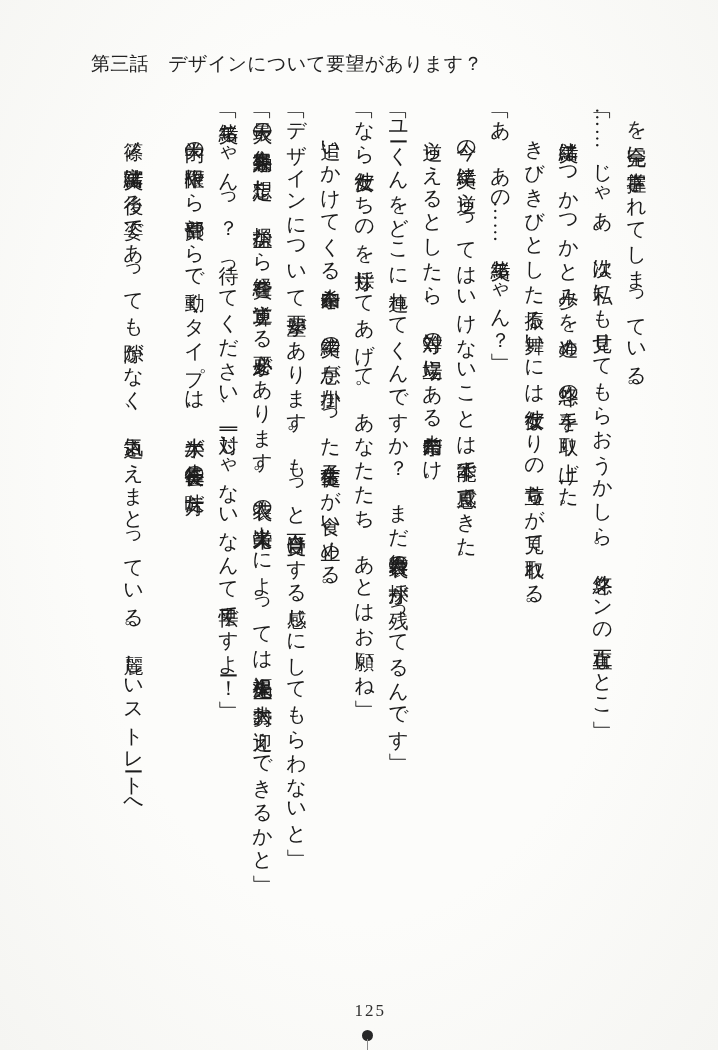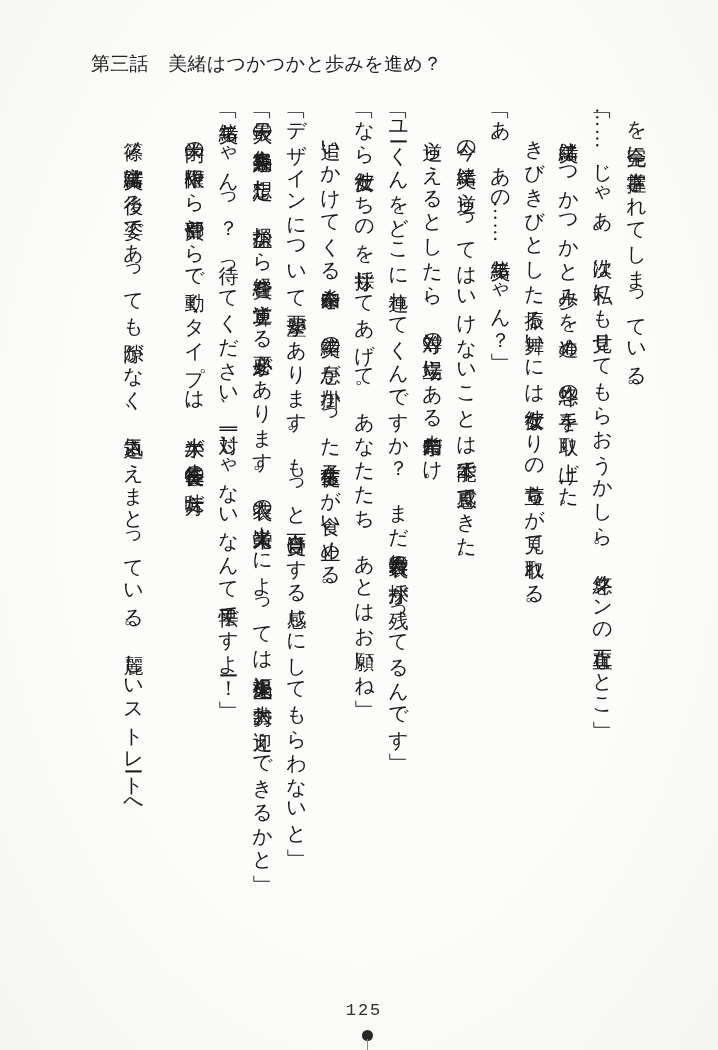--- a/index.html
+++ b/index.html
@@ -46,22 +46,22 @@
     text-indent: 1em;
   }
   .page-text p.gap-before {
     margin-block-start: 27px;
   }
   .page-number {
     position: absolute;
     top: 1001px;
     left: 342px;
     width: 44px;
-    text-align: center;
-    font-family: Liberation Mono, monospace;
+    text-align: right;
+    font-family: Liberation Serif, serif;
     font-size: 17px;
     letter-spacing: 2px;
     color: #2e2e2e;
   }
   .ornament-dot {
     position: absolute;
     top: 1030px;
     left: 362px;
     width: 11px;
     height: 11px;
@@ -74,21 +74,21 @@
     left: 367px;
     width: 1px;
     height: 11px;
     background: #8a8a8a;
   }
 </style>
 </head>
 <body>
 
 <div class="book-page">
-  <div class="chapter-header">第三話　美緒はつかつかと歩みを進め？</div>
+  <div class="chapter-header">第三話　デザインについて要望があります？</div>
 
   <div class="page-text">
       <p>を完全に掌握されてしまっている。</p>
       <p>「……じゃあ、次は私にも見せてもらおうかしら。悠斗クンの正直なとこ」</p>
       <p class="indent">美緒はつかつかと歩みを進め、悠斗の手を取り上げた。</p>
       <p class="indent">きびきびとした振る舞いには彼女なりの苛立ちが見て取れる。</p>
       <p>「あ、あの……美緒ちゃん？」</p>
       <p class="indent">今の美緒に逆らってはいけないことは本能で直感できた。</p>
       <p class="indent">逆らえるとしたら、対等の立場にある由希奈だけ。</p>
       <p>「ユーくんをどこに連れてくんですか？　まだ舞台衣装の採寸が残ってるんです」</p>

